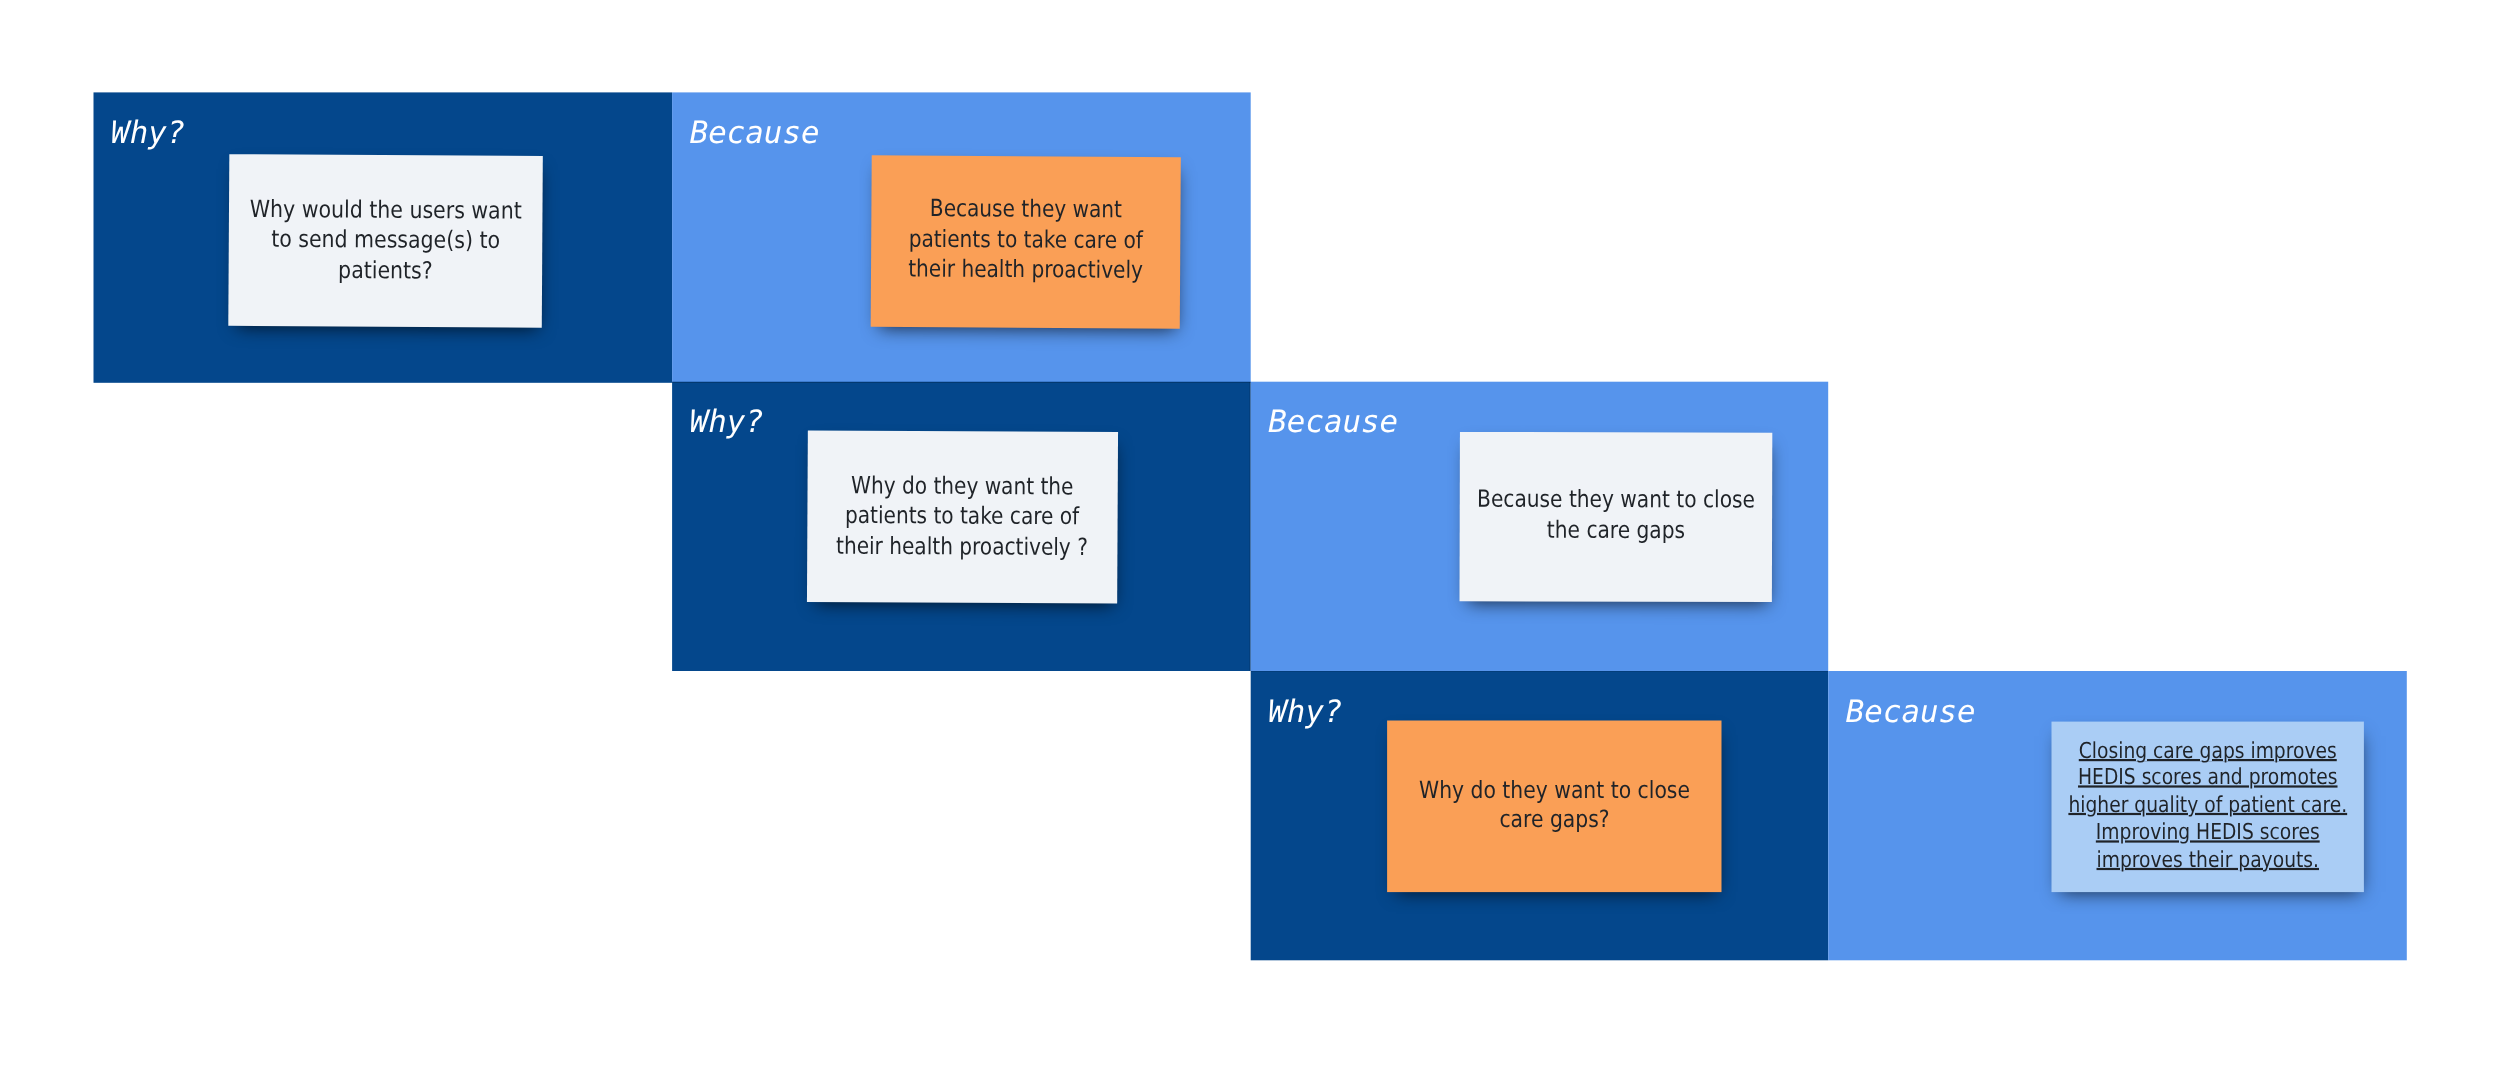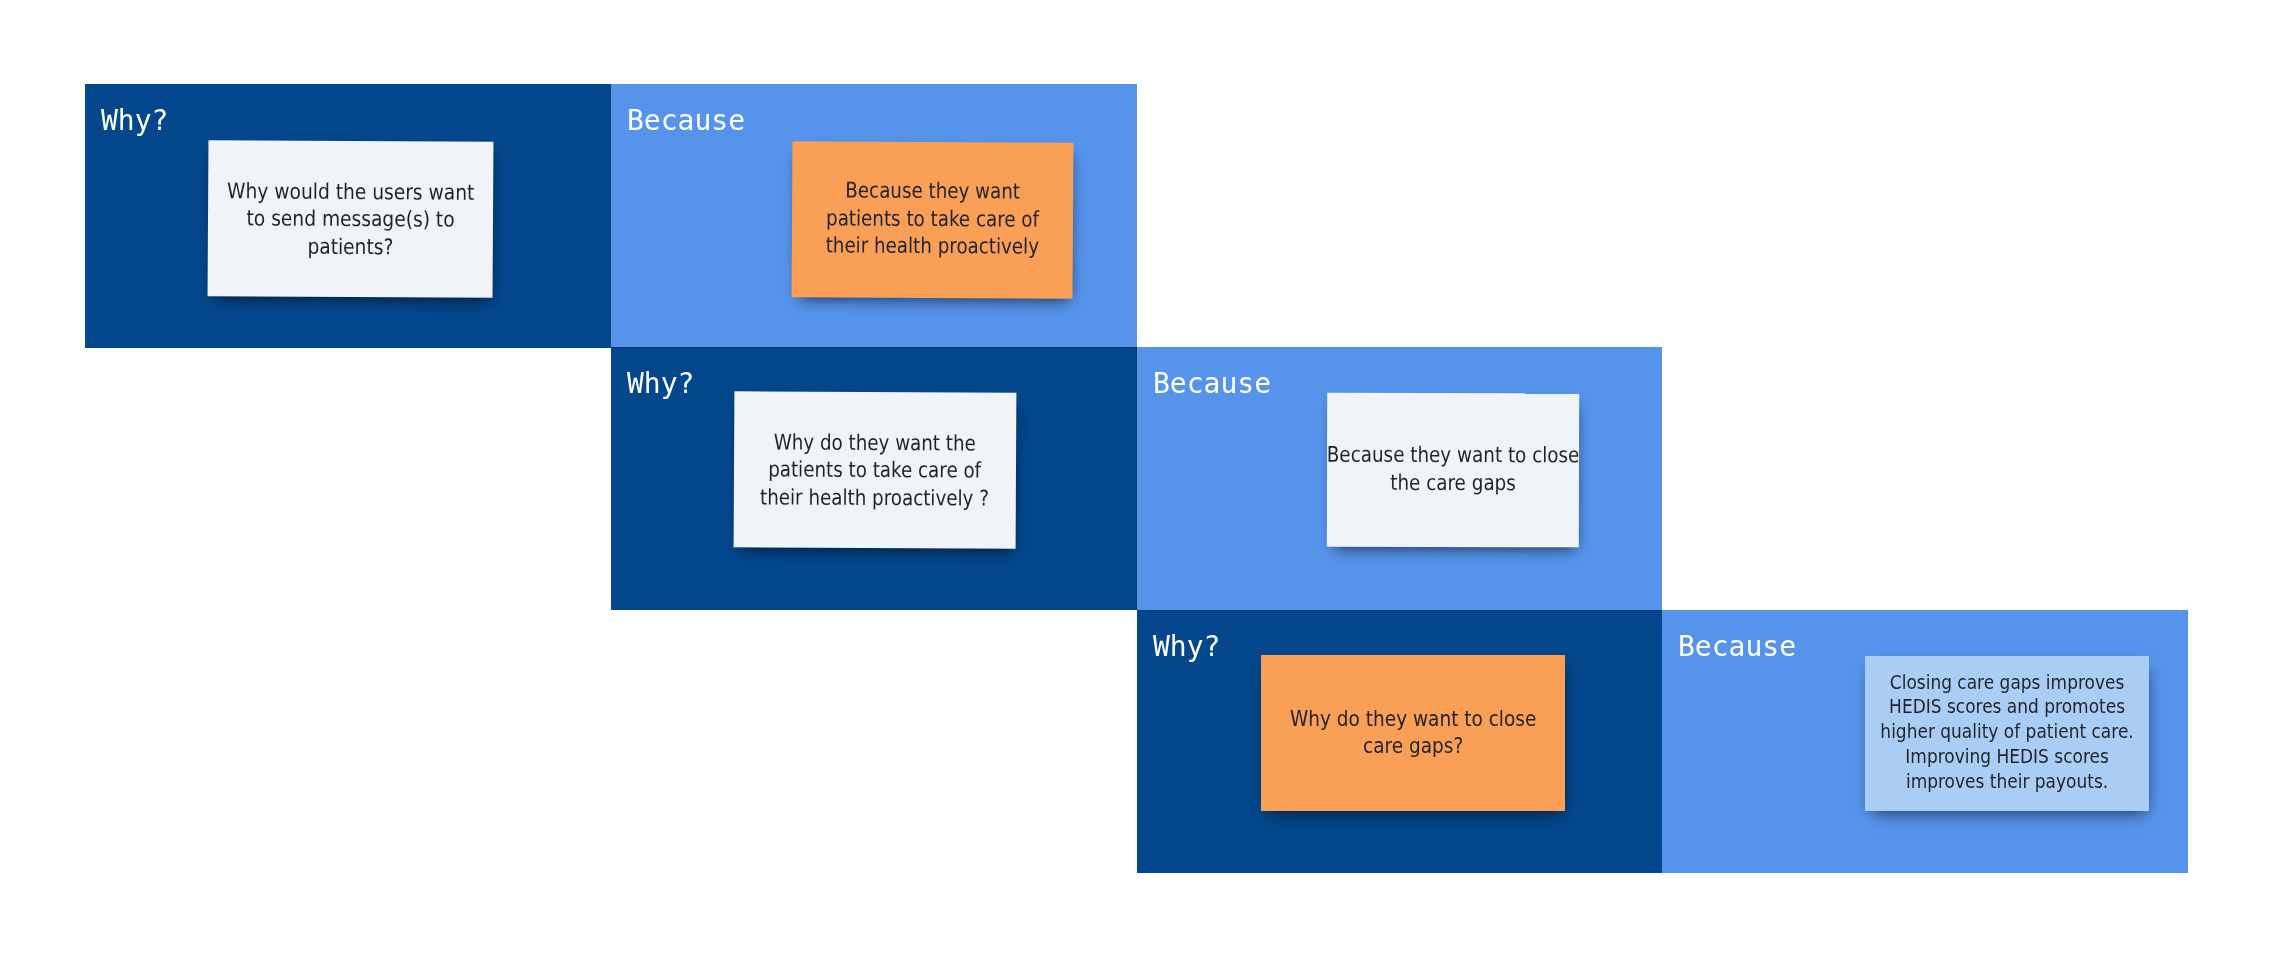--- a/index.html
+++ b/index.html
@@ -6,21 +6,21 @@
   html,body{margin:0;padding:0;}
   body{
     width:2272px;height:972px;
     background:#ffffff;
     font-family:"DejaVu Sans", sans-serif;
     overflow:hidden;
     position:relative;
   }
   #board{position:absolute;left:0;top:0;width:2272px;height:972px;}
 
-  .panel{position:absolute;box-sizing:border-box;}
+  .panel{position:absolute;box-sizing:border-box;font-style:italic;}
   .panel.why{background:#04478c;}
   .panel.because{background:#5694ec;}
 
   .panel-label{
     position:absolute;
     left:16px;top:23px;
     color:#ffffff;
     font-family:"DejaVu Sans Mono", monospace;
     font-size:28px;
     line-height:28px;
@@ -94,33 +94,33 @@
       <span class="ln"><i>their health proactively</i></span>
     </div>
   </div>
   <div class="note gray" style="left:734px;top:392px;width:282px;height:156px;transform:rotate(0.3deg);--sx:0.850;--dy:0px;">
     <div class="lines">
       <span class="ln"><i>Why do they want the</i></span>
       <span class="ln"><i>patients to take care of</i></span>
       <span class="ln"><i>their health proactively ?</i></span>
     </div>
   </div>
-  <div class="note gray" style="left:1327px;top:393px;width:252px;height:154px;transform:rotate(0.15deg);--sx:0.853;--dy:-1.5px;">
+  <div class="note gray" style="left:1327px;top:393px;width:284px;height:154px;transform:rotate(0.15deg);--sx:0.853;--dy:-1.5px;">
     <div class="lines">
       <span class="ln"><i>Because they want to close</i></span>
       <span class="ln"><i>the care gaps</i></span>
     </div>
   </div>
   <div class="note orange" style="left:1261px;top:655px;width:304px;height:156px;--sx:0.860;--dy:-1px;">
     <div class="lines">
       <span class="ln"><i>Why do they want to close</i></span>
       <span class="ln"><i>care gaps?</i></span>
     </div>
   </div>
-  <div class="note blue" style="left:1865px;top:656px;width:284px;height:155px;font-size:20px;line-height:24.75px;--sx:0.850;--dy:-2px;">
+  <div class="note blue" style="left:1865px;top:656px;width:284px;height:155px;font-size:20px;line-height:24.75px;text-decoration:underline;--sx:0.850;--dy:-2px;">
     <div class="lines">
       <span class="ln"><i>Closing care gaps improves</i></span>
       <span class="ln"><i>HEDIS scores and promotes</i></span>
       <span class="ln"><i>higher quality of patient care.</i></span>
       <span class="ln"><i>Improving HEDIS scores</i></span>
       <span class="ln"><i>improves their payouts.</i></span>
     </div>
   </div>
 </div>
 

